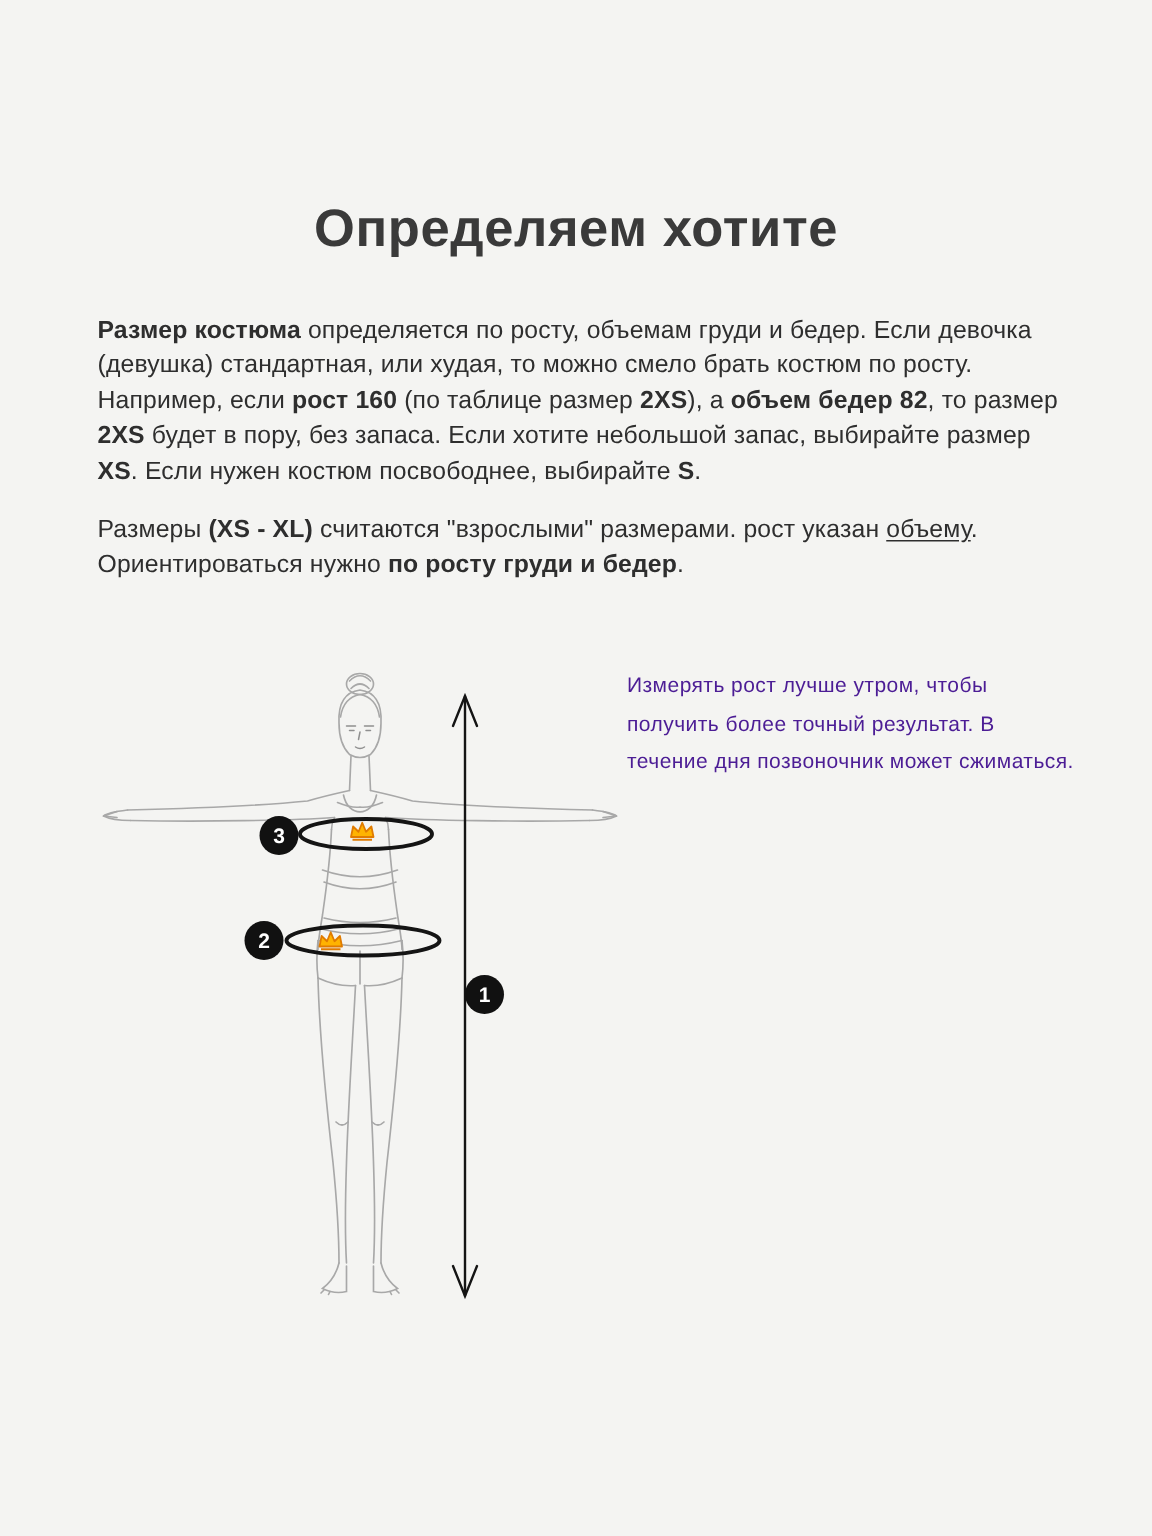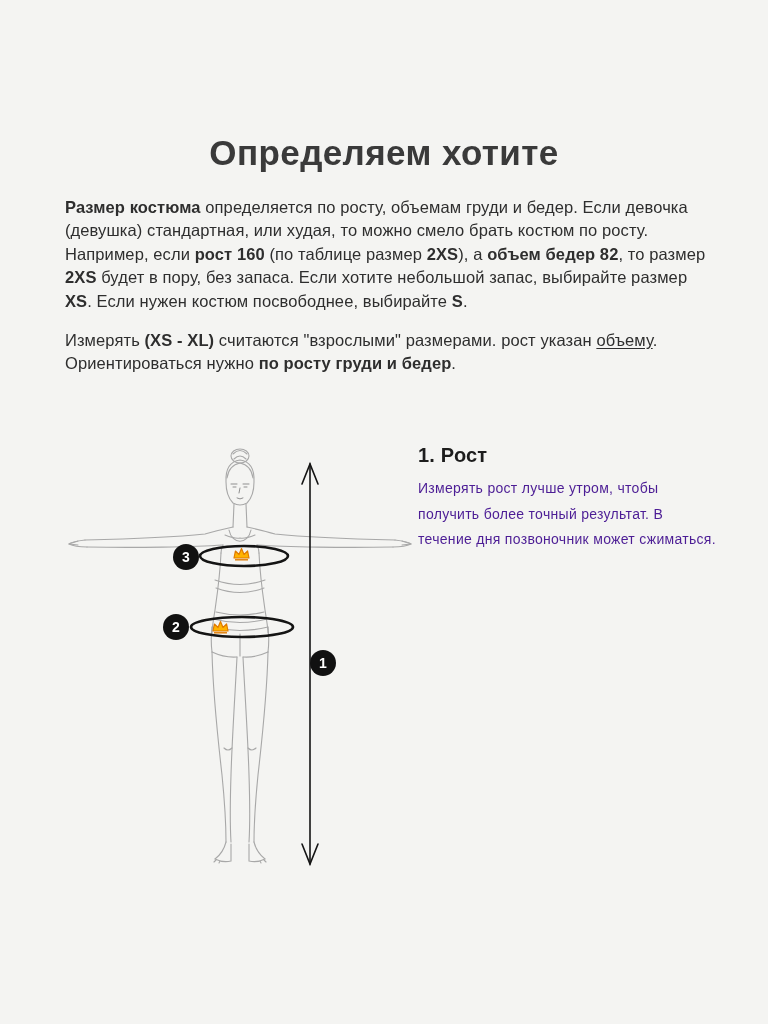--- a/index.html
+++ b/index.html
@@ -15,21 +15,21 @@
   .title{
     position:absolute;top:133px;left:0;width:768px;
     margin:0;text-align:center;
     font-size:35px;font-weight:700;color:#3a3a3a;
     letter-spacing:0.4px;
   }
   .intro{
     position:absolute;top:196px;left:65px;width:648px;
   }
   .para{
-    margin:0 0 16px 0;
+    margin:13px 0 16px 0;
     font-size:16.5px;line-height:23.4px;letter-spacing:0.1px;color:#2e2e2e;
   }
   .para .b{font-weight:700;}
   .para .u{text-decoration:underline;text-underline-offset:2px;}
   .figure{
     position:absolute;top:440px;left:65px;width:350px;height:450px;
   }
   .figure svg.drawing{position:absolute;top:0;left:0;}
   .marker{
     position:absolute;width:26px;height:26px;border-radius:50%;
@@ -60,21 +60,21 @@
 </style>
 </head>
 <body>
 
 <div class="page">
 
   <h1 class="title">Определяем хотите</h1>
 
   <div class="intro">
     <p class="para"><span class="b">Размер костюма</span><span> определяется по росту, объемам груди и бедер. Если девочка (девушка) стандартная, или худая, то можно смело брать костюм по росту. Например, если </span><span class="b">рост 160</span><span> (по таблице размер </span><span class="b">2XS</span><span>), а </span><span class="b">объем бедер 82</span><span>, то размер </span><span class="b">2XS</span><span> будет в пору, без запаса. Если хотите небольшой запас, выбирайте размер </span><span class="b">XS</span><span>. Если нужен костюм посвободнее, выбирайте </span><span class="b">S</span><span>.</span></p>
-    <p class="para"><span>Измерять </span><span class="b">(XS - XL)</span><span> считаются "взрослыми" размерами. рост указан </span><span class="u">объему</span><span>. Ориентироваться нужно </span><span class="b">по росту груди и бедер</span><span>.</span></p>
+    <p class="para"><span>Размеры </span><span class="b">(XS - XL)</span><span> считаются "взрослыми" размерами. рост указан </span><span class="u">объему</span><span>. Ориентироваться нужно </span><span class="b">по росту груди и бедер</span><span>.</span></p>
   </div>
 
   <div class="figure">
     <svg class="drawing" width="350" height="450" viewBox="0 0 350 450" fill="none">
       <g stroke="#a8a8a8" stroke-width="1.1" stroke-linecap="round" fill="none">
 
         <ellipse cx="175" cy="16" rx="9" ry="7"></ellipse>
         <path d="M168,14 Q175,7 182,14 M169,19 Q175,13 181,19"></path>
 
         <path d="M161,42 Q160,22 175,20 Q190,22 189,42 Q189,56 182,63 Q175,67 168,63 Q161,56 161,42"></path>
@@ -153,19 +153,18 @@
     </div>
     <div class="marker m2">
       <span>2</span>
     </div>
     <div class="marker m1">
       <span>1</span>
     </div>
   </div>
 
   <section class="section s1">
-    <h2>1. Рост</h2>
     <p>Измерять рост лучше утром, чтобы получить более точный результат. В течение дня позвоночник может сжиматься.</p>
   </section>
 
 
 
 </div>
 
 </body></html>

